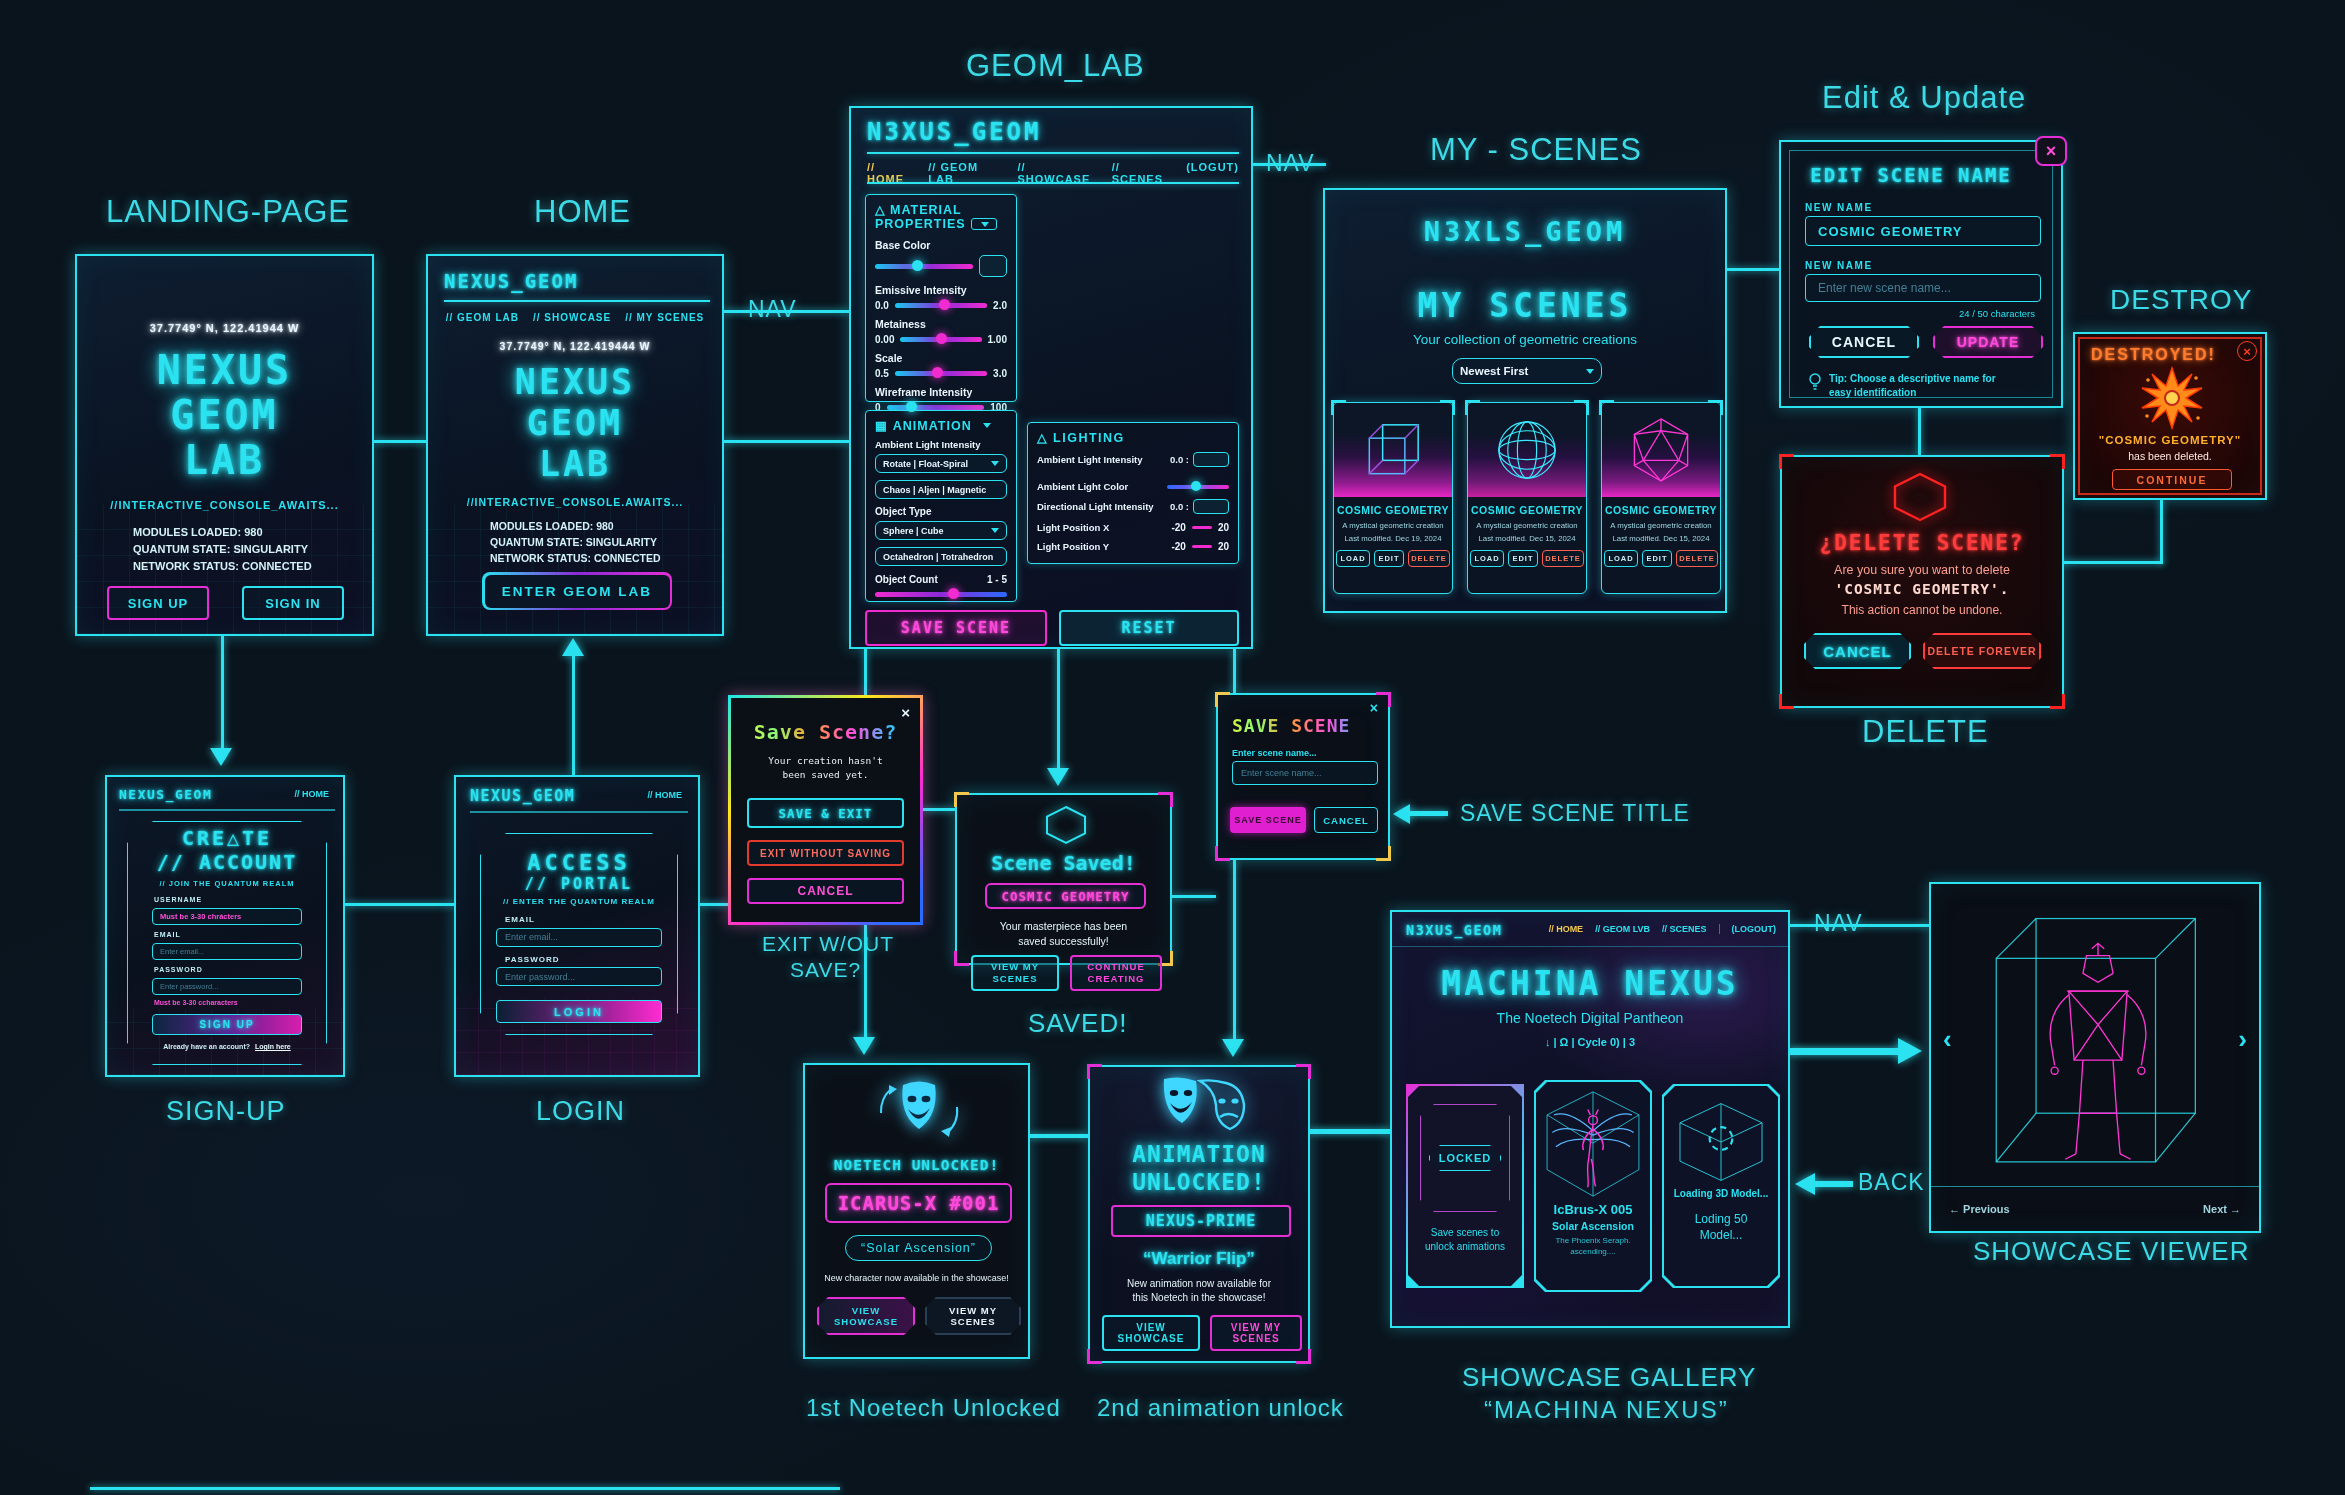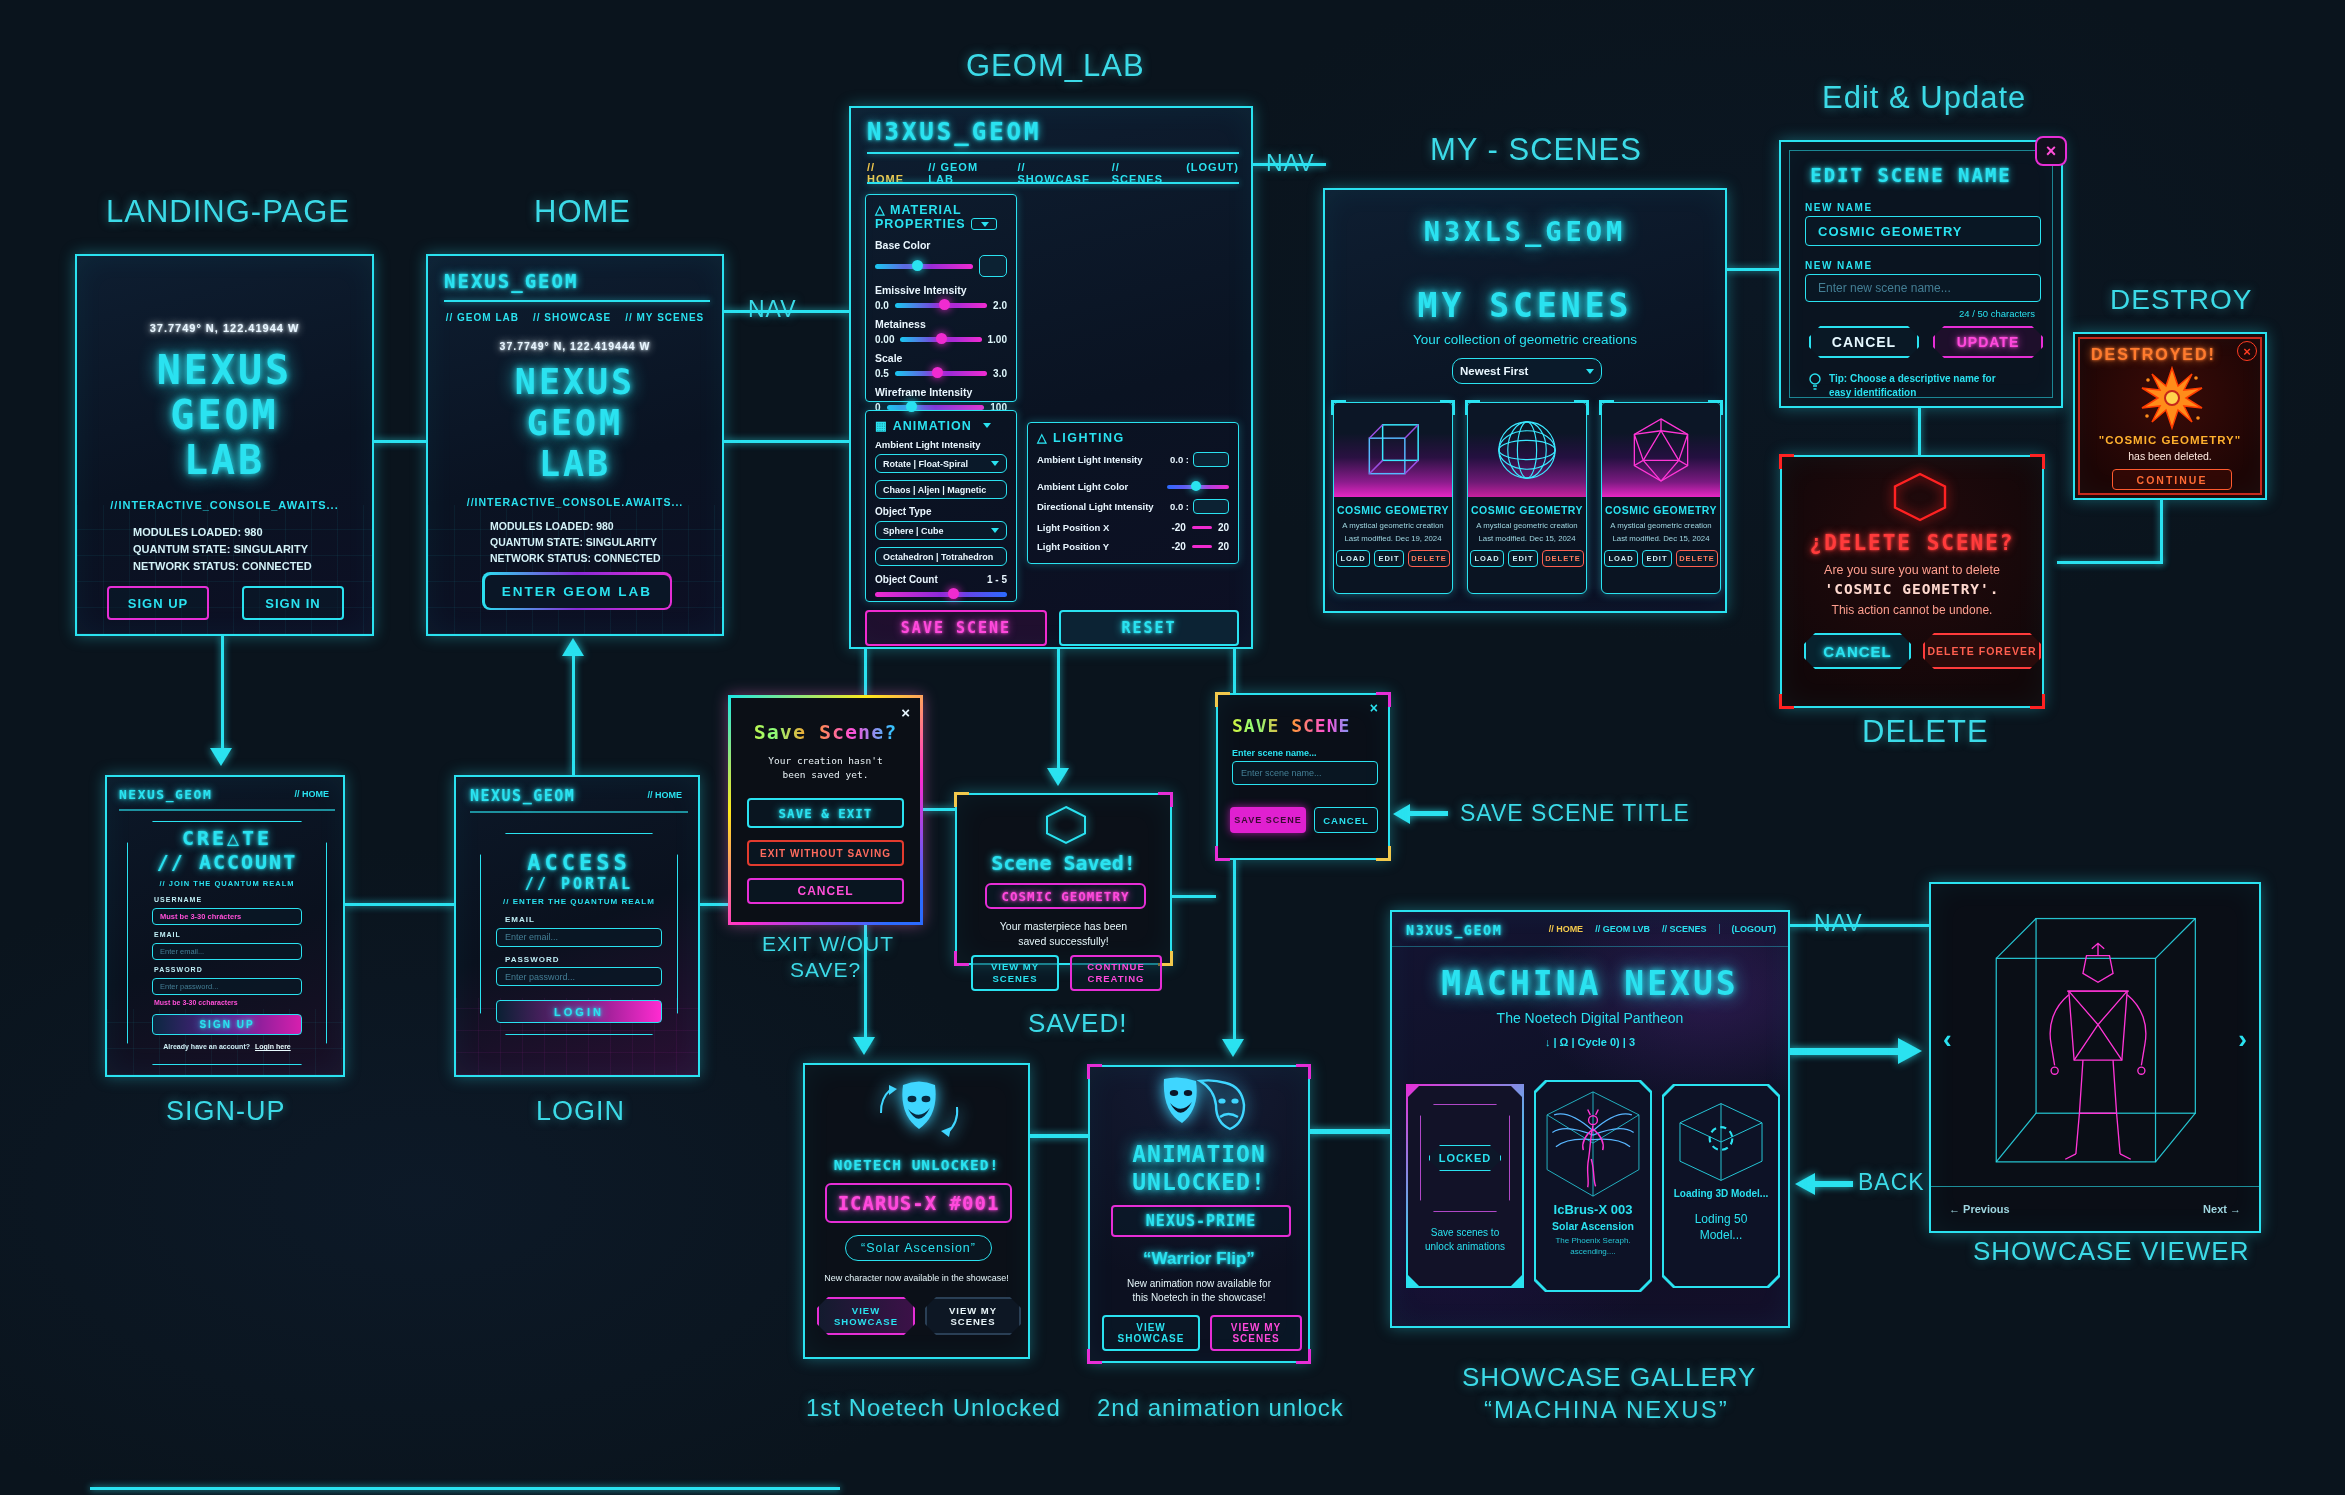--- a/index.html
+++ b/index.html
@@ -406,21 +406,21 @@
       <circle cx="8" cy="14" r="1.8" fill="#ff8c1a"></circle>
         <circle cx="56" cy="12" r="1.8" fill="#ff8c1a"></circle>
       <circle cx="58" cy="52" r="1.8" fill="#ff8c1a"></circle>
         <circle cx="7" cy="50" r="1.8" fill="#ff8c1a"></circle>
     </svg>
     <div class="p b" style="left:0;right:0;top:100px;font-size:11.5px;letter-spacing:1px;color:#ffb12e">"COSMIC GEOMETRY"</div>
     <div class="p" style="left:0;right:0;top:116px;font-size:10.5px;color:#ffe9df">has been deleted.</div>
     <div class="btn p" style="left:37px;top:135px;width:120px;height:21px;border:1.6px solid #ff5a2e;background:rgba(60,10,5,.6);color:#ff6b35;font-size:10.5px;letter-spacing:2px">CONTINUE</div>
   </div>
 
-  <div class="panel" style="left:1780px;top:455px;width:264px;height:253px;background:radial-gradient(circle at 50% 35%, #230a0c, #120709 80%);text-align:center">
+  <div class="panel" style="left:1780px;top:455px;width:284px;height:253px;background:radial-gradient(circle at 50% 35%, #230a0c, #120709 80%);text-align:center">
     <i class="ca tl" style="border-color:#ff2222"></i>
     <i class="ca tr" style="border-color:#ff2222"></i>
     <i class="ca bl" style="border-color:#ff2222"></i>
     <i class="ca br" style="border-color:#ff2222"></i>
     <svg class="p" style="left:108px;top:14px;filter:drop-shadow(0 0 6px #ff2222)" width="60" height="52" viewBox="0 0 60 52" fill="none" stroke="#ff2222" stroke-width="2.4">
       <polygon points="30,3 55,15.5 55,36.5 30,49 5,36.5 5,15.5"></polygon>
     </svg>
     <div class="p b mono neon2" style="left:0;right:0;top:74px;font-size:21px;letter-spacing:2px;color:#ff3b3b">¿DELETE SCENE?</div>
     <div class="p" style="left:0;right:0;top:106px;font-size:12.5px;color:#ff9f8f">Are you sure you want to delete</div>
     <div class="p b mono" style="left:0;right:0;top:124px;font-size:14.5px;letter-spacing:1px;color:#ffd9cf">'COSMIC GEOMETRY'.</div>
@@ -605,21 +605,21 @@
           </g>
           <g fill="none" stroke="#58b6ff" stroke-width="1.4">
             <path d="M60,48 C42,32 28,26 16,30 M60,53 C38,44 24,43 14,50 M60,58 C40,56 27,59 18,66"></path>
             <path d="M60,48 C78,32 92,26 104,30 M60,53 C82,44 96,43 106,50 M60,58 C80,56 93,59 102,66"></path>
           </g>
           <g fill="none" stroke="#ff35d6" stroke-width="1.6">
             <circle cx="60" cy="36" r="5"></circle>
             <path d="M57,30 L54,24 M63,30 L66,24 M60,42 C57,56 57,66 55,80 M55,80 C52,94 56,104 54,112 M58,80 C62,94 60,104 63,111 M60,46 C50,54 47,62 49,70 M60,46 C70,54 73,62 71,70"></path>
           </g>
         </svg>
-        <div class="cy b" style="margin-top:2px;font-size:13px">IcBrus-X 003</div>
+        <div class="cy b" style="margin-top:2px;font-size:13px">IcBrus-X 005</div>
         <div class="cy" style="margin-top:3px;font-size:10.5px;font-weight:bold">Solar Ascension</div>
         <div class="cy" style="margin-top:3px;font-size:8px;line-height:11px;opacity:.85">
           <div>The Phoenix Seraph.</div>
           <div>ascending....</div>
         </div>
       </div>
     </div>
 
     <div class="p" style="left:270px;top:172px;width:118px;height:204px">
       <div class="octa" style="position:absolute;inset:0;background:var(--cy)"></div>

